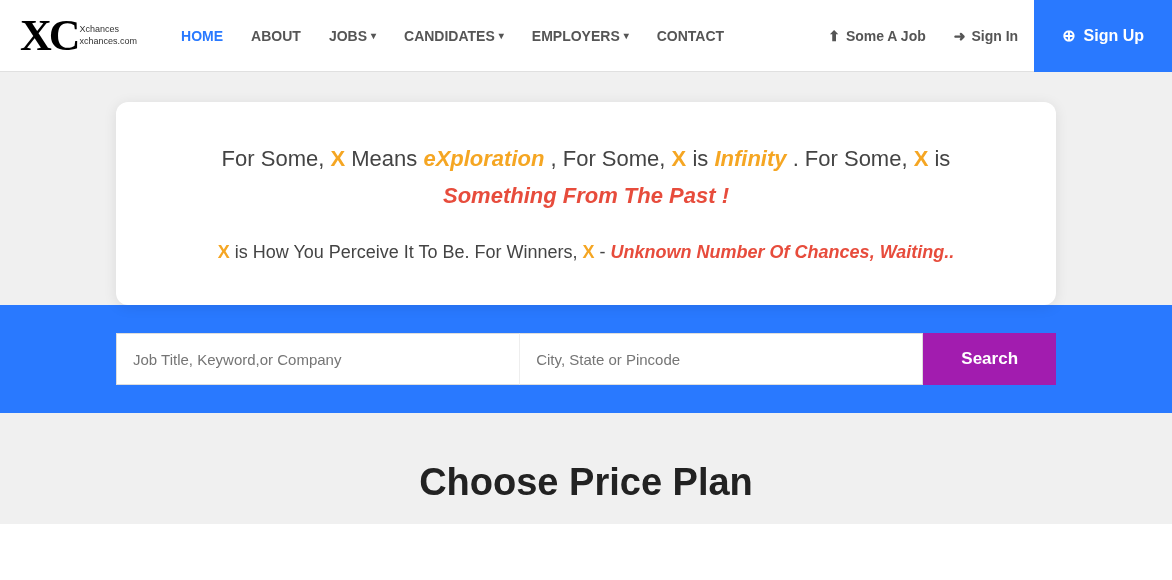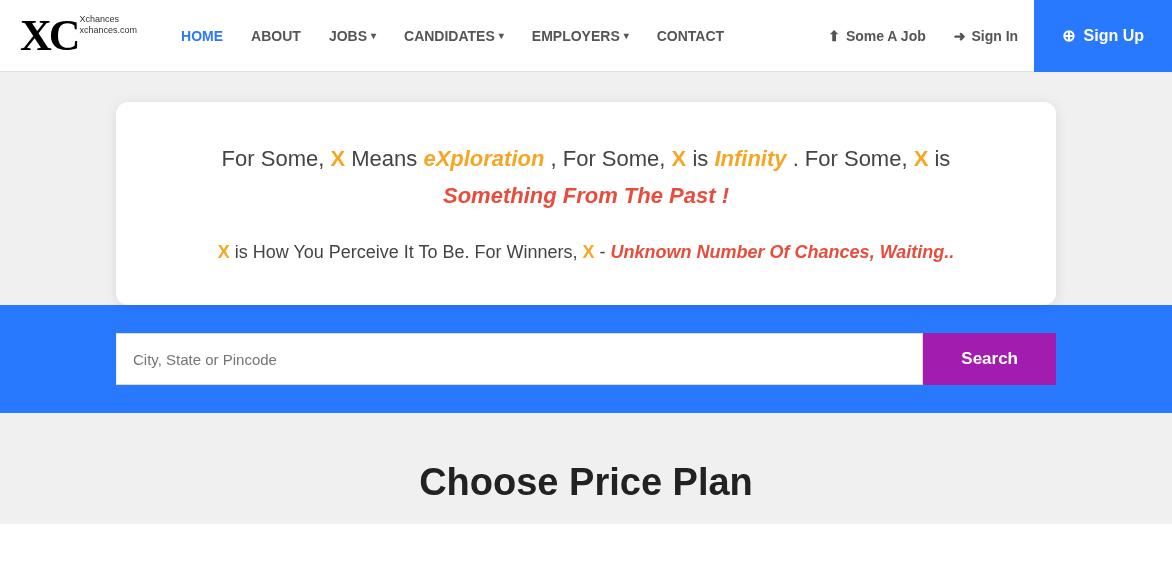--- a/index.html
+++ b/index.html
@@ -2,21 +2,21 @@
 <html><head>
   <meta charset="utf-8">
   <style>
     * { margin: 0; padding: 0; box-sizing: border-box; }
     body { font-family: Arial, sans-serif; background: #fff; width: 1172px; min-height: 580px; overflow-x: hidden; }
   </style>
 </head>
 <body>
 
 <nav style="display:flex;align-items:center;height:72px;background:#fff;border-bottom:1px solid #e0e0e0;padding:0 0 0 20px;">
-  <div style="display:flex;margin-right:30px;cursor:pointer;">
+  <div style="display:flex;align-items:center;margin-right:30px;cursor:pointer;">
     <div style="font-size:44px;font-weight:900;font-family:Georgia,serif;color:#000;letter-spacing:-3px;line-height:1;">
       XC
     </div>
     <div style="font-size:9px;color:#333;margin-left:2px;margin-top:0;line-height:1.3;">
       <div>Xchances</div>
       <div>xchances.com</div>
     </div>
   </div>
 
   <div style="display:flex;align-items:center;flex:1;height:72px;">
@@ -76,20 +76,21 @@
         <span> is How You Perceive It To Be. For Winners, </span>
         <span style="color:#f5a623;font-weight:700;">X</span>
         <span> - </span>
         <span style="color:#e74c3c;font-style:italic;font-weight:700;">Unknown Number Of Chances, Waiting..</span>
       </p>
     </div>
   </div>
 
   <div style="background:#2979ff;margin-top:0;padding:28px 20px;display:flex;justify-content:center;">
     <div style="display:flex;align-items:center;max-width:940px;width:100%;">
+      <input type="text" style="flex: 1 1 0%; height: 52px; border-top: 1px solid rgb(221, 221, 221); border-bottom: 1px solid rgb(221, 221, 221); border-left: 1px solid rgb(221, 221, 221); border-image: initial; border-right: none; padding: 0px 16px; font-size: 15px; color: rgb(153, 153, 153); outline: none; background: rgb(255, 255, 255);" placeholder="Job Title, Keyword,or Company">
       <input type="text" style="flex: 1 1 0%; height: 52px; border-width: 1px; border-style: solid; border-color: rgb(221, 221, 221) rgb(221, 221, 221) rgb(221, 221, 221) rgb(238, 238, 238); border-image: initial; padding: 0px 16px; font-size: 15px; color: rgb(153, 153, 153); outline: none; background: rgb(255, 255, 255);" placeholder="City, State or Pincode">
       <button style="height:52px;background:#a21caf;color:#fff;font-size:17px;font-weight:600;border:none;cursor:pointer;padding:0 38px;">Search</button>
     </div>
   </div>
 
   <div style="background:#f0f0f0;padding:48px 20px 20px 20px;display:flex;justify-content:center;">
     <h2 style="font-size:38px;font-weight:800;color:#222;text-align:center;">Choose Price Plan</h2>
   </div>
 
 </div>

